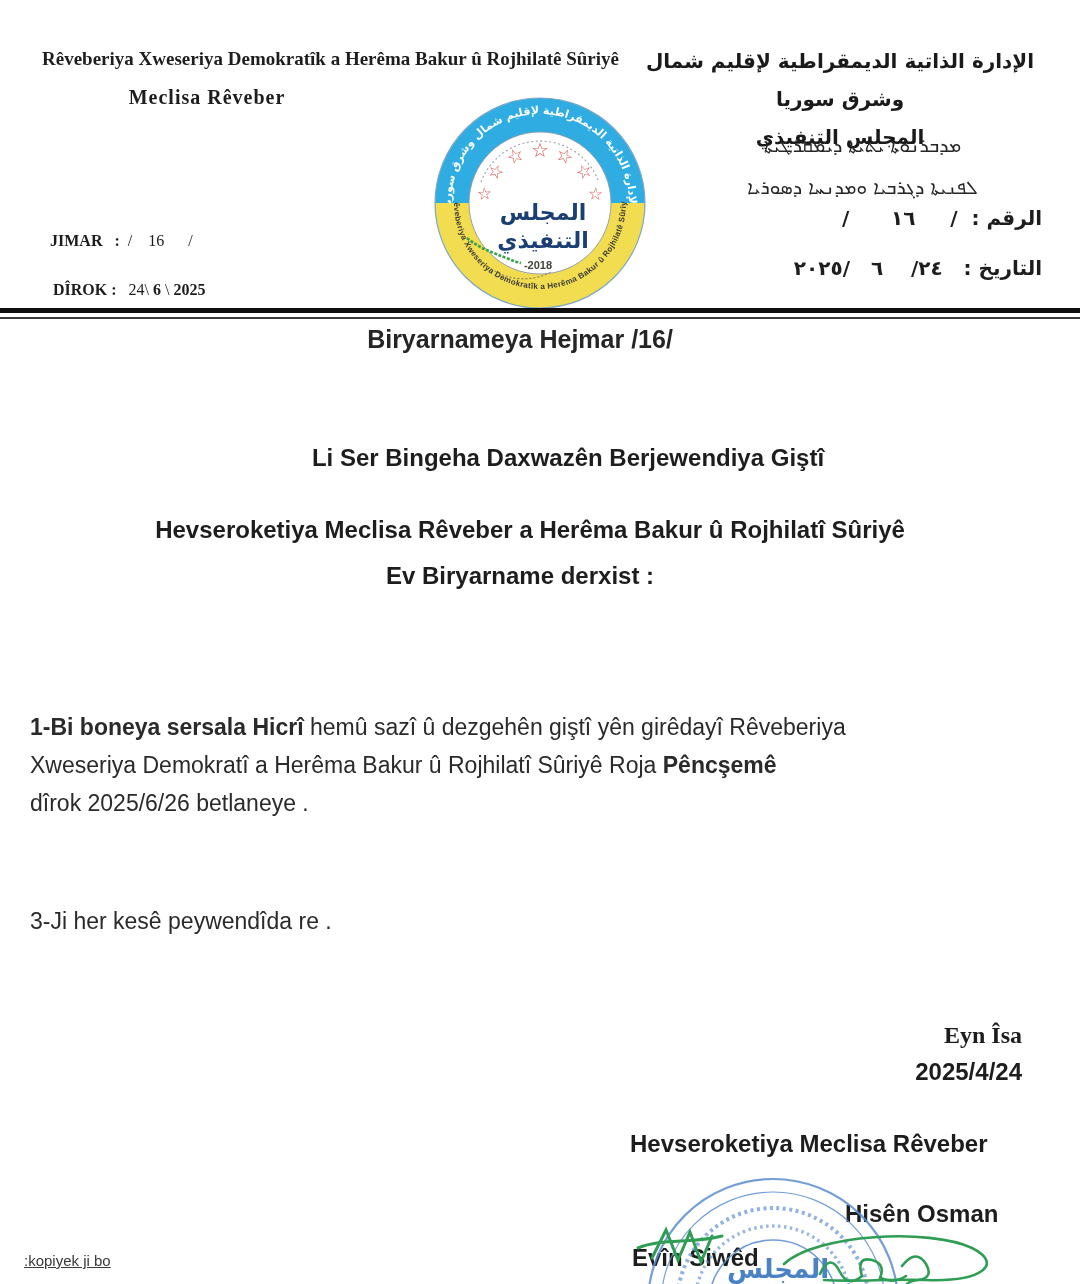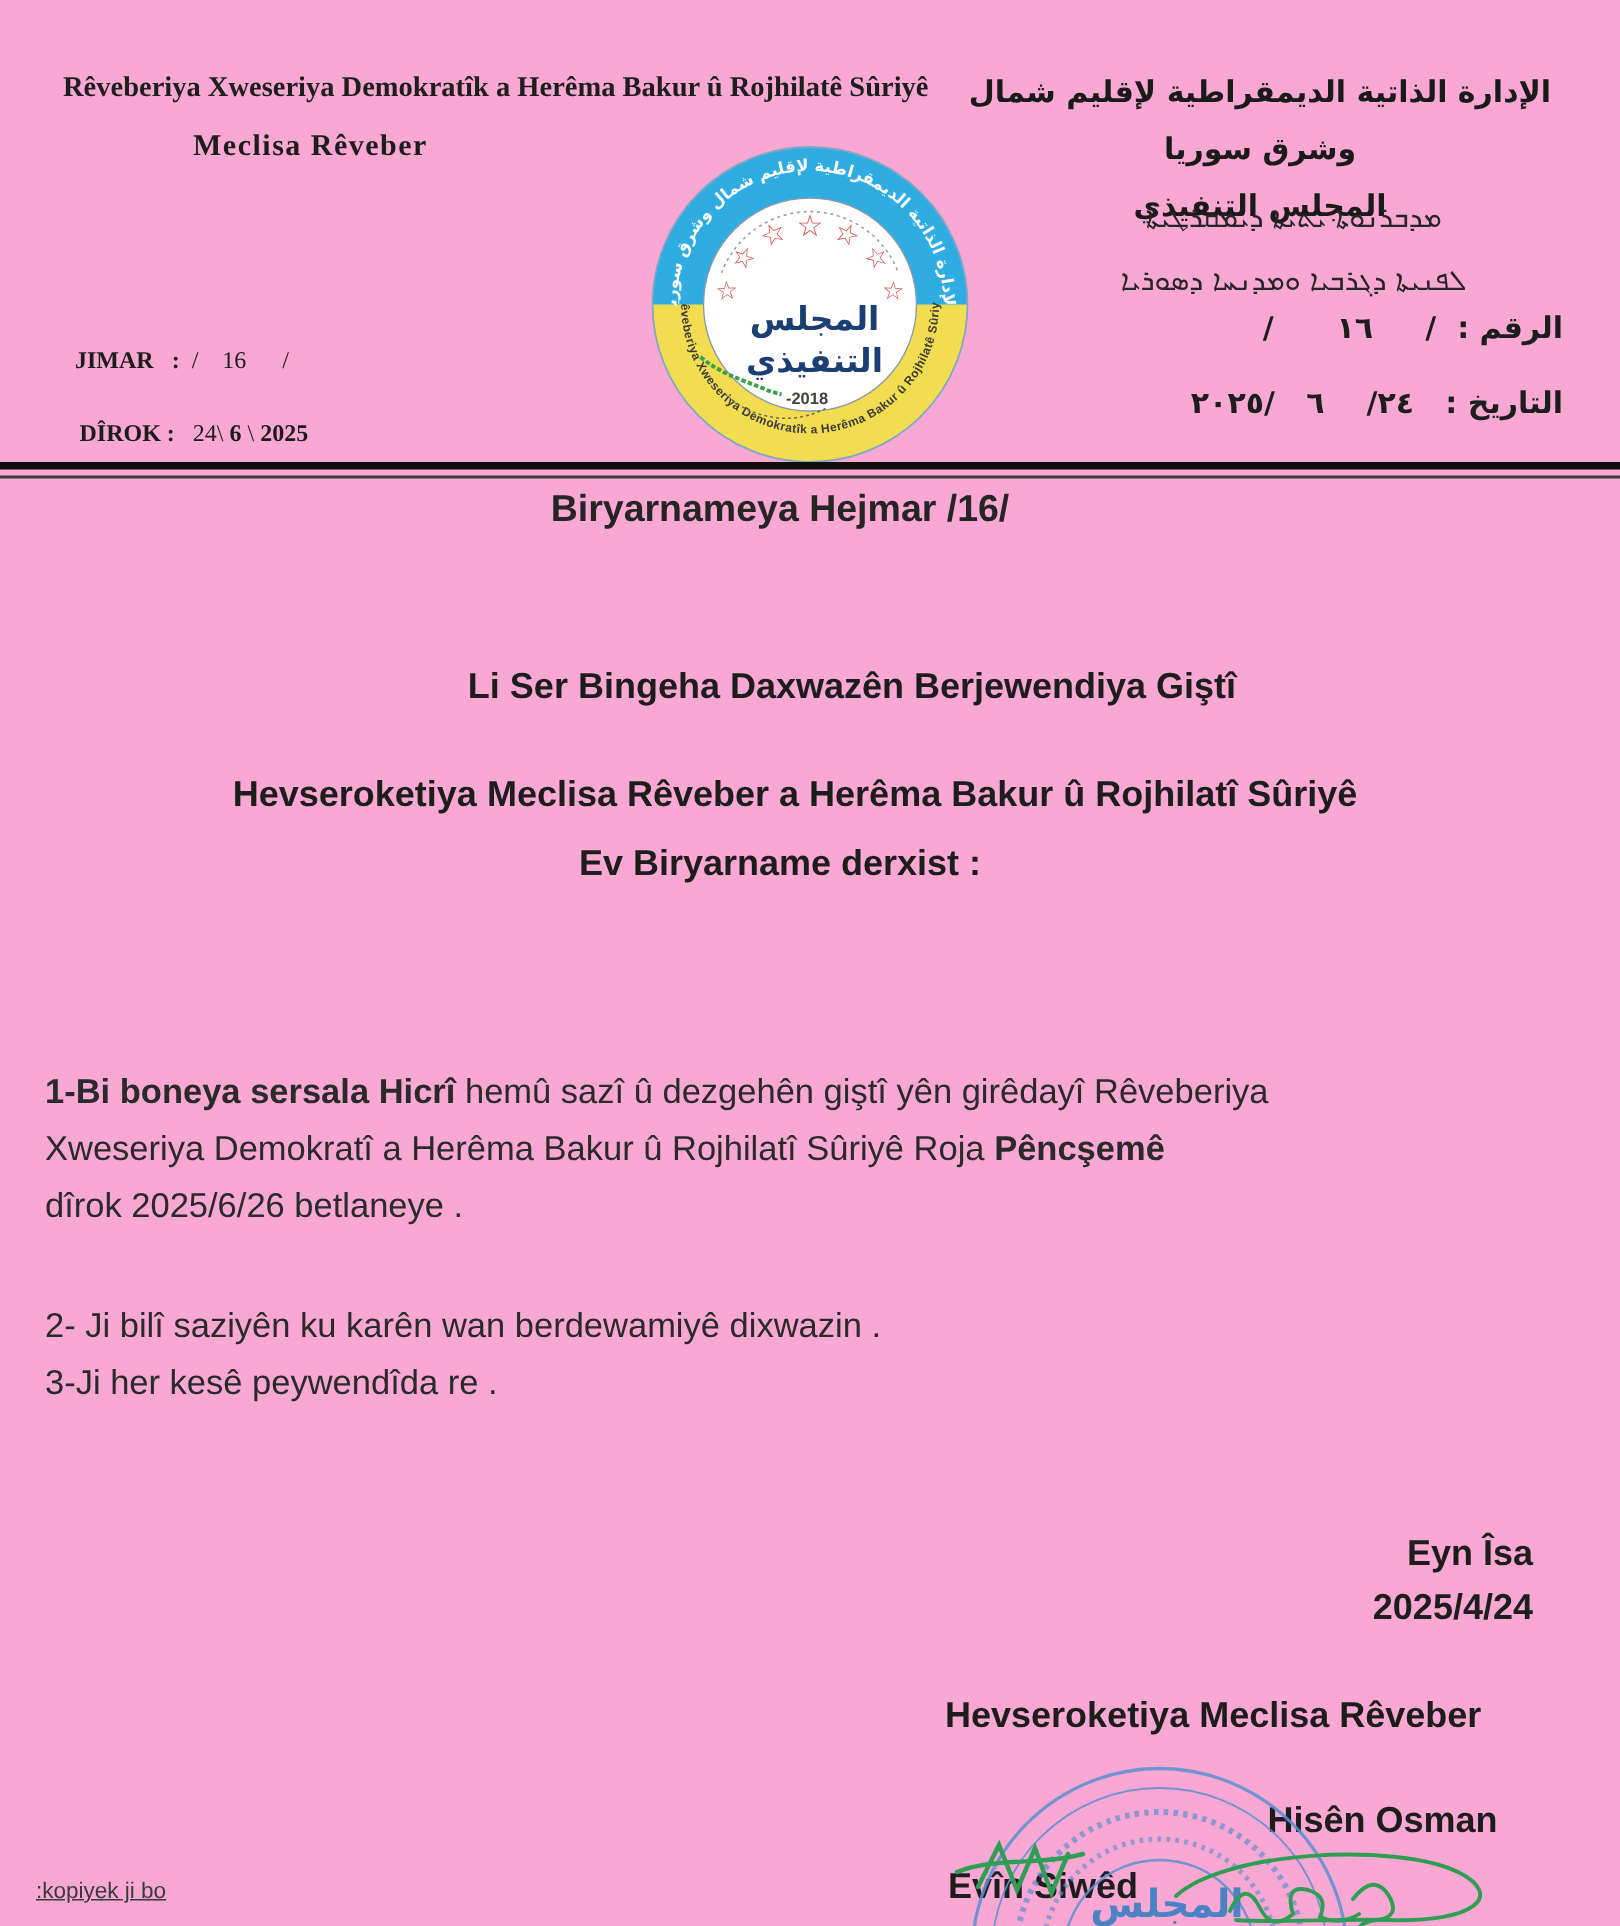--- a/index.html
+++ b/index.html
@@ -1,18 +1,18 @@
 <!DOCTYPE html>
 <html><head>
 <meta charset="utf-8">
 <style>
   html,body{margin:0;padding:0;background:#e8e8e6;}
   #page{
     position:relative;width:1080px;height:1284px;margin:0 auto;
-    background:#f9a8d4;overflow:hidden;color:#1d1d1d;
+    background:#ffffff;overflow:hidden;color:#1d1d1d;
     font-family:"Liberation Sans",sans-serif;
   }
   .abs{position:absolute;}
   .serif{font-family:"Liberation Serif",serif;}
   .sans{font-family:"Liberation Sans",sans-serif;}
   .ar{font-family:"DejaVu Sans","Liberation Sans",sans-serif;direction:rtl;}
   .pre{white-space:pre;}
   .b{font-weight:700;}
   .center{text-align:center;}
   .right{text-align:right;}
@@ -35,21 +35,21 @@
   .doc-title{left:0;top:325px;width:1040px;font-size:25px;font-weight:700;color:#252525;}
   .sub1{left:0;top:396px;width:1040px;font-size:24px;font-weight:700;}
   .sub2{left:0;top:444px;width:1040px;font-size:24px;font-weight:700;padding-left:48px;}
   .iss1{left:0;top:516px;width:1060px;font-size:24px;font-weight:700;}
   .iss2{left:0;top:562px;width:1040px;font-size:24px;font-weight:700;}
 
   .body-line{left:30px;width:1015px;font-size:23px;color:#2a2a2a;}
   .bl1{top:714px;} .bl2{top:752px;} .bl3{top:790px;}
   .bl4{top:870px;} .bl5{top:908px;}
 
-  .place{right:58px;top:1022px;width:300px;font-size:24px;font-weight:700;}
+  .place{right:58px;top:1022px;width:300px;font-size:24px;font-weight:700;font-family:Liberation Serif, serif;}
   .sdate{right:58px;top:1058px;width:300px;font-size:24px;font-weight:700;}
   .org{left:630px;top:1130px;width:420px;font-size:24px;font-weight:700;}
   .signer-l{left:632px;top:1244px;font-size:24px;font-weight:700;}
   .signer-r{left:845px;top:1200px;font-size:24px;font-weight:700;}
   .kopiyek{left:24px;top:1252px;font-size:15px;color:#3a3a3a;text-decoration:underline;}
 
   .seal-wrap{left:433px;top:96px;width:214px;height:214px;}
   .stamp-wrap{left:618px;top:1164px;width:340px;height:120px;}
   .sig-wrap{left:600px;top:1222px;width:440px;height:62px;}
 </style>
@@ -116,21 +116,20 @@
   <div class="abs rule2"></div>
 
   <div class="abs sans center doc-title">Biryarnameya Hejmar /16/</div>
   <div class="abs sans center sub2">Li Ser Bingeha Daxwazên Berjewendiya Giştî</div>
   <div class="abs sans center iss1">Hevseroketiya Meclisa Rêveber a Herêma Bakur û Rojhilatî Sûriyê</div>
   <div class="abs sans center iss2">Ev Biryarname derxist :</div>
 
   <div class="abs sans body-line bl1"><span class="b">1-Bi boneya sersala Hicrî</span><span> hemû sazî û dezgehên giştî yên girêdayî Rêveberiya</span></div>
   <div class="abs sans body-line bl2"><span>Xweseriya Demokratî a Herêma Bakur û Rojhilatî Sûriyê Roja </span><span class="b">Pêncşemê</span></div>
   <div class="abs sans body-line bl3"><span>dîrok 2025/6/26 betlaneye  .</span></div>
-  <div class="abs sans body-line bl4">2- Ji bilî saziyên ku karên wan berdewamiyê dixwazin .</div>
   <div class="abs sans body-line bl5">3-Ji her kesê peywendîda re .</div>
 
   <div class="abs sans right place">Eyn Îsa</div>
   <div class="abs sans right sdate">2025/4/24</div>
   <div class="abs sans org">Hevseroketiya Meclisa Rêveber</div>
   <div class="abs sans signer-l">Evîn Siwêd</div>
   <div class="abs sans signer-r">Hisên Osman</div>
 
   <svg class="abs stamp-wrap" viewBox="0 0 340 120">
     <g stroke="#5b8fd0" fill="none" opacity="0.85">

